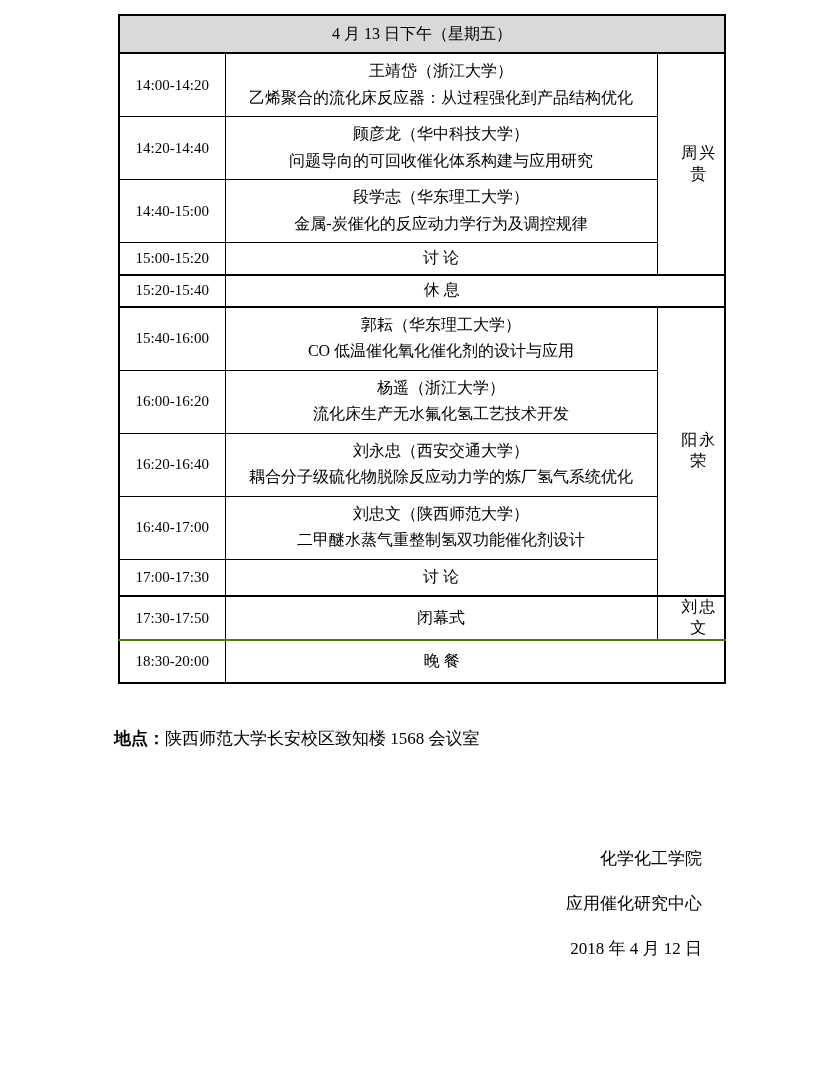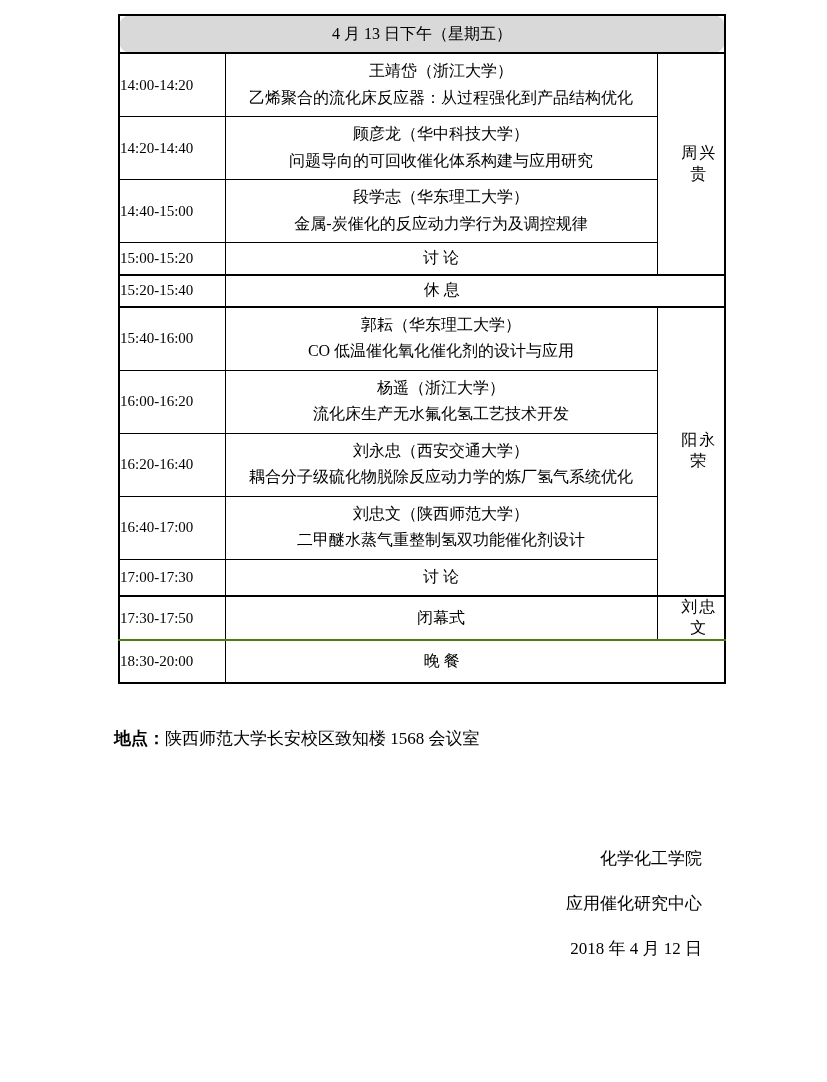--- a/index.html
+++ b/index.html
@@ -26,23 +26,23 @@
   col.c-main  { width: 432px; }
   col.c-chair { width: 68px; }
 
   td { border: 1px solid #000; vertical-align: middle; }
 
   .session-header-cell {
     height: 38px;
     text-align: center;
     font-size: 16px;
     border-bottom: 2px solid #000;
-    border-radius: 12px;
   }
   .time-cell {
+    text-align: center;
     font-size: 15px;
     white-space: nowrap;
     margin-left: 43px;
   }
   .talk-row td { height: 63px; }
   .talk-cell { text-align: center; font-size: 16px; padding: 2px 4px; }
   .talk-cell .inner {
     display: flex; flex-direction: column;
     justify-content: space-evenly;
     height: 58px;

